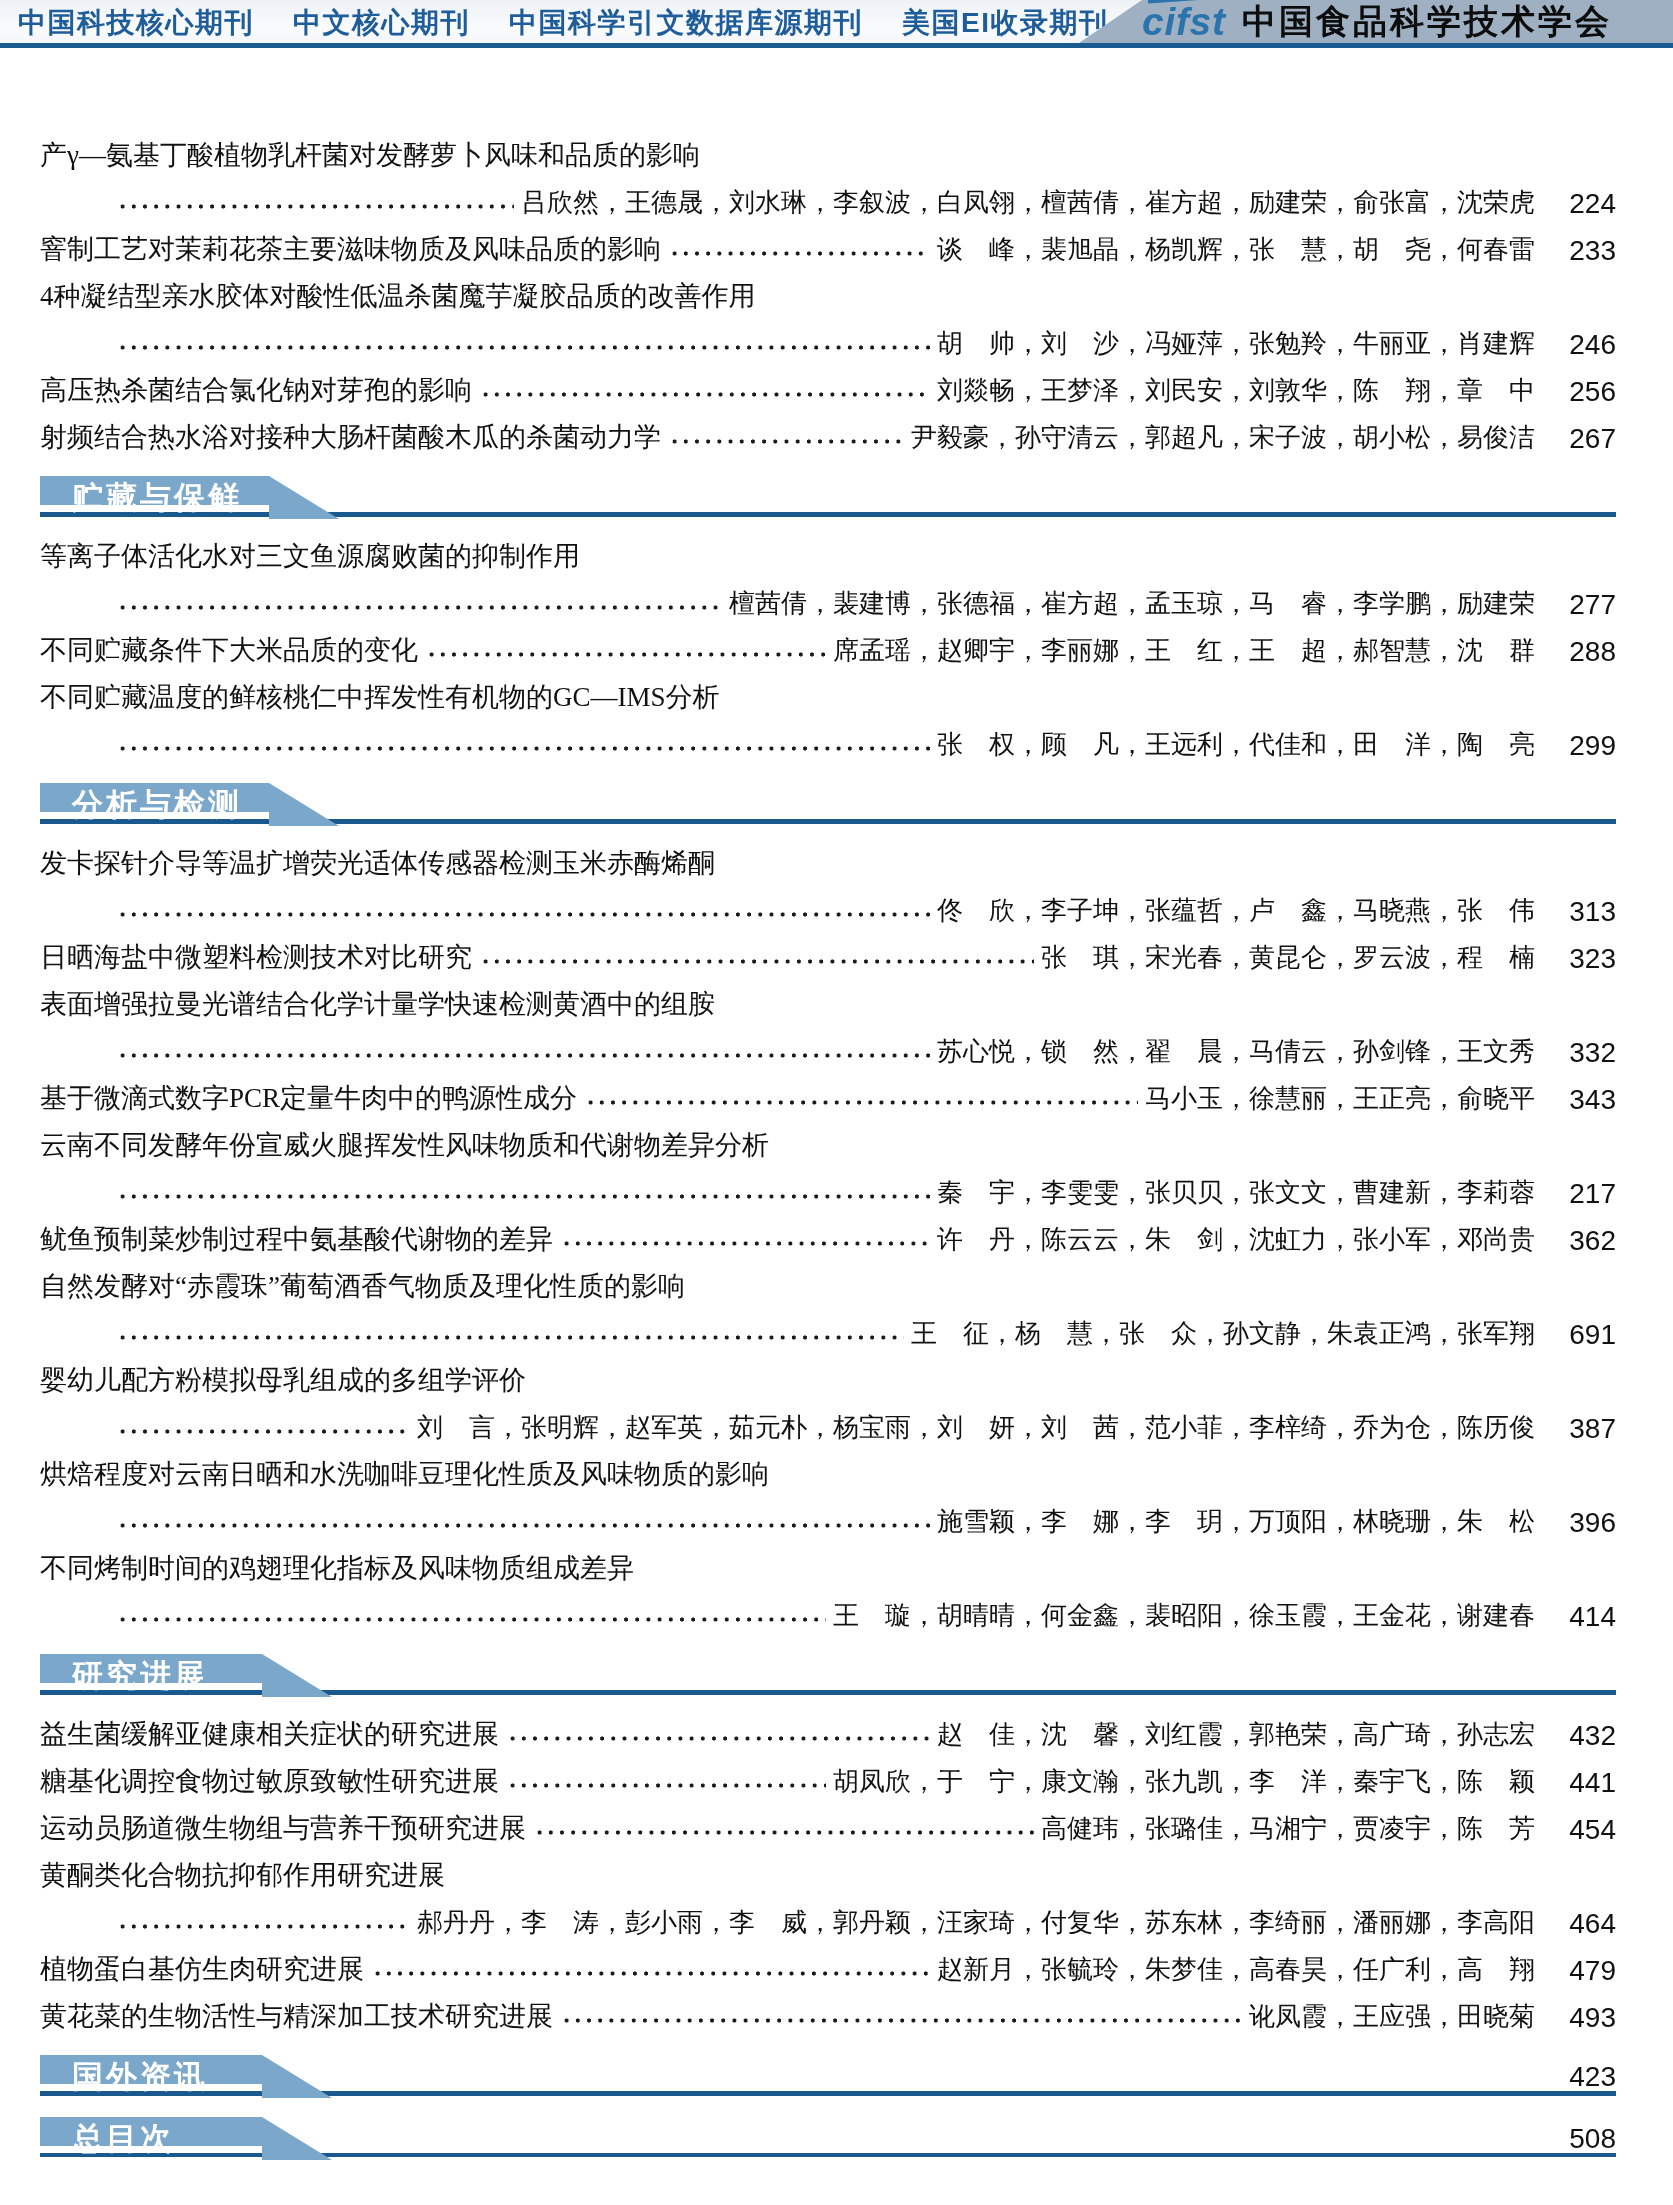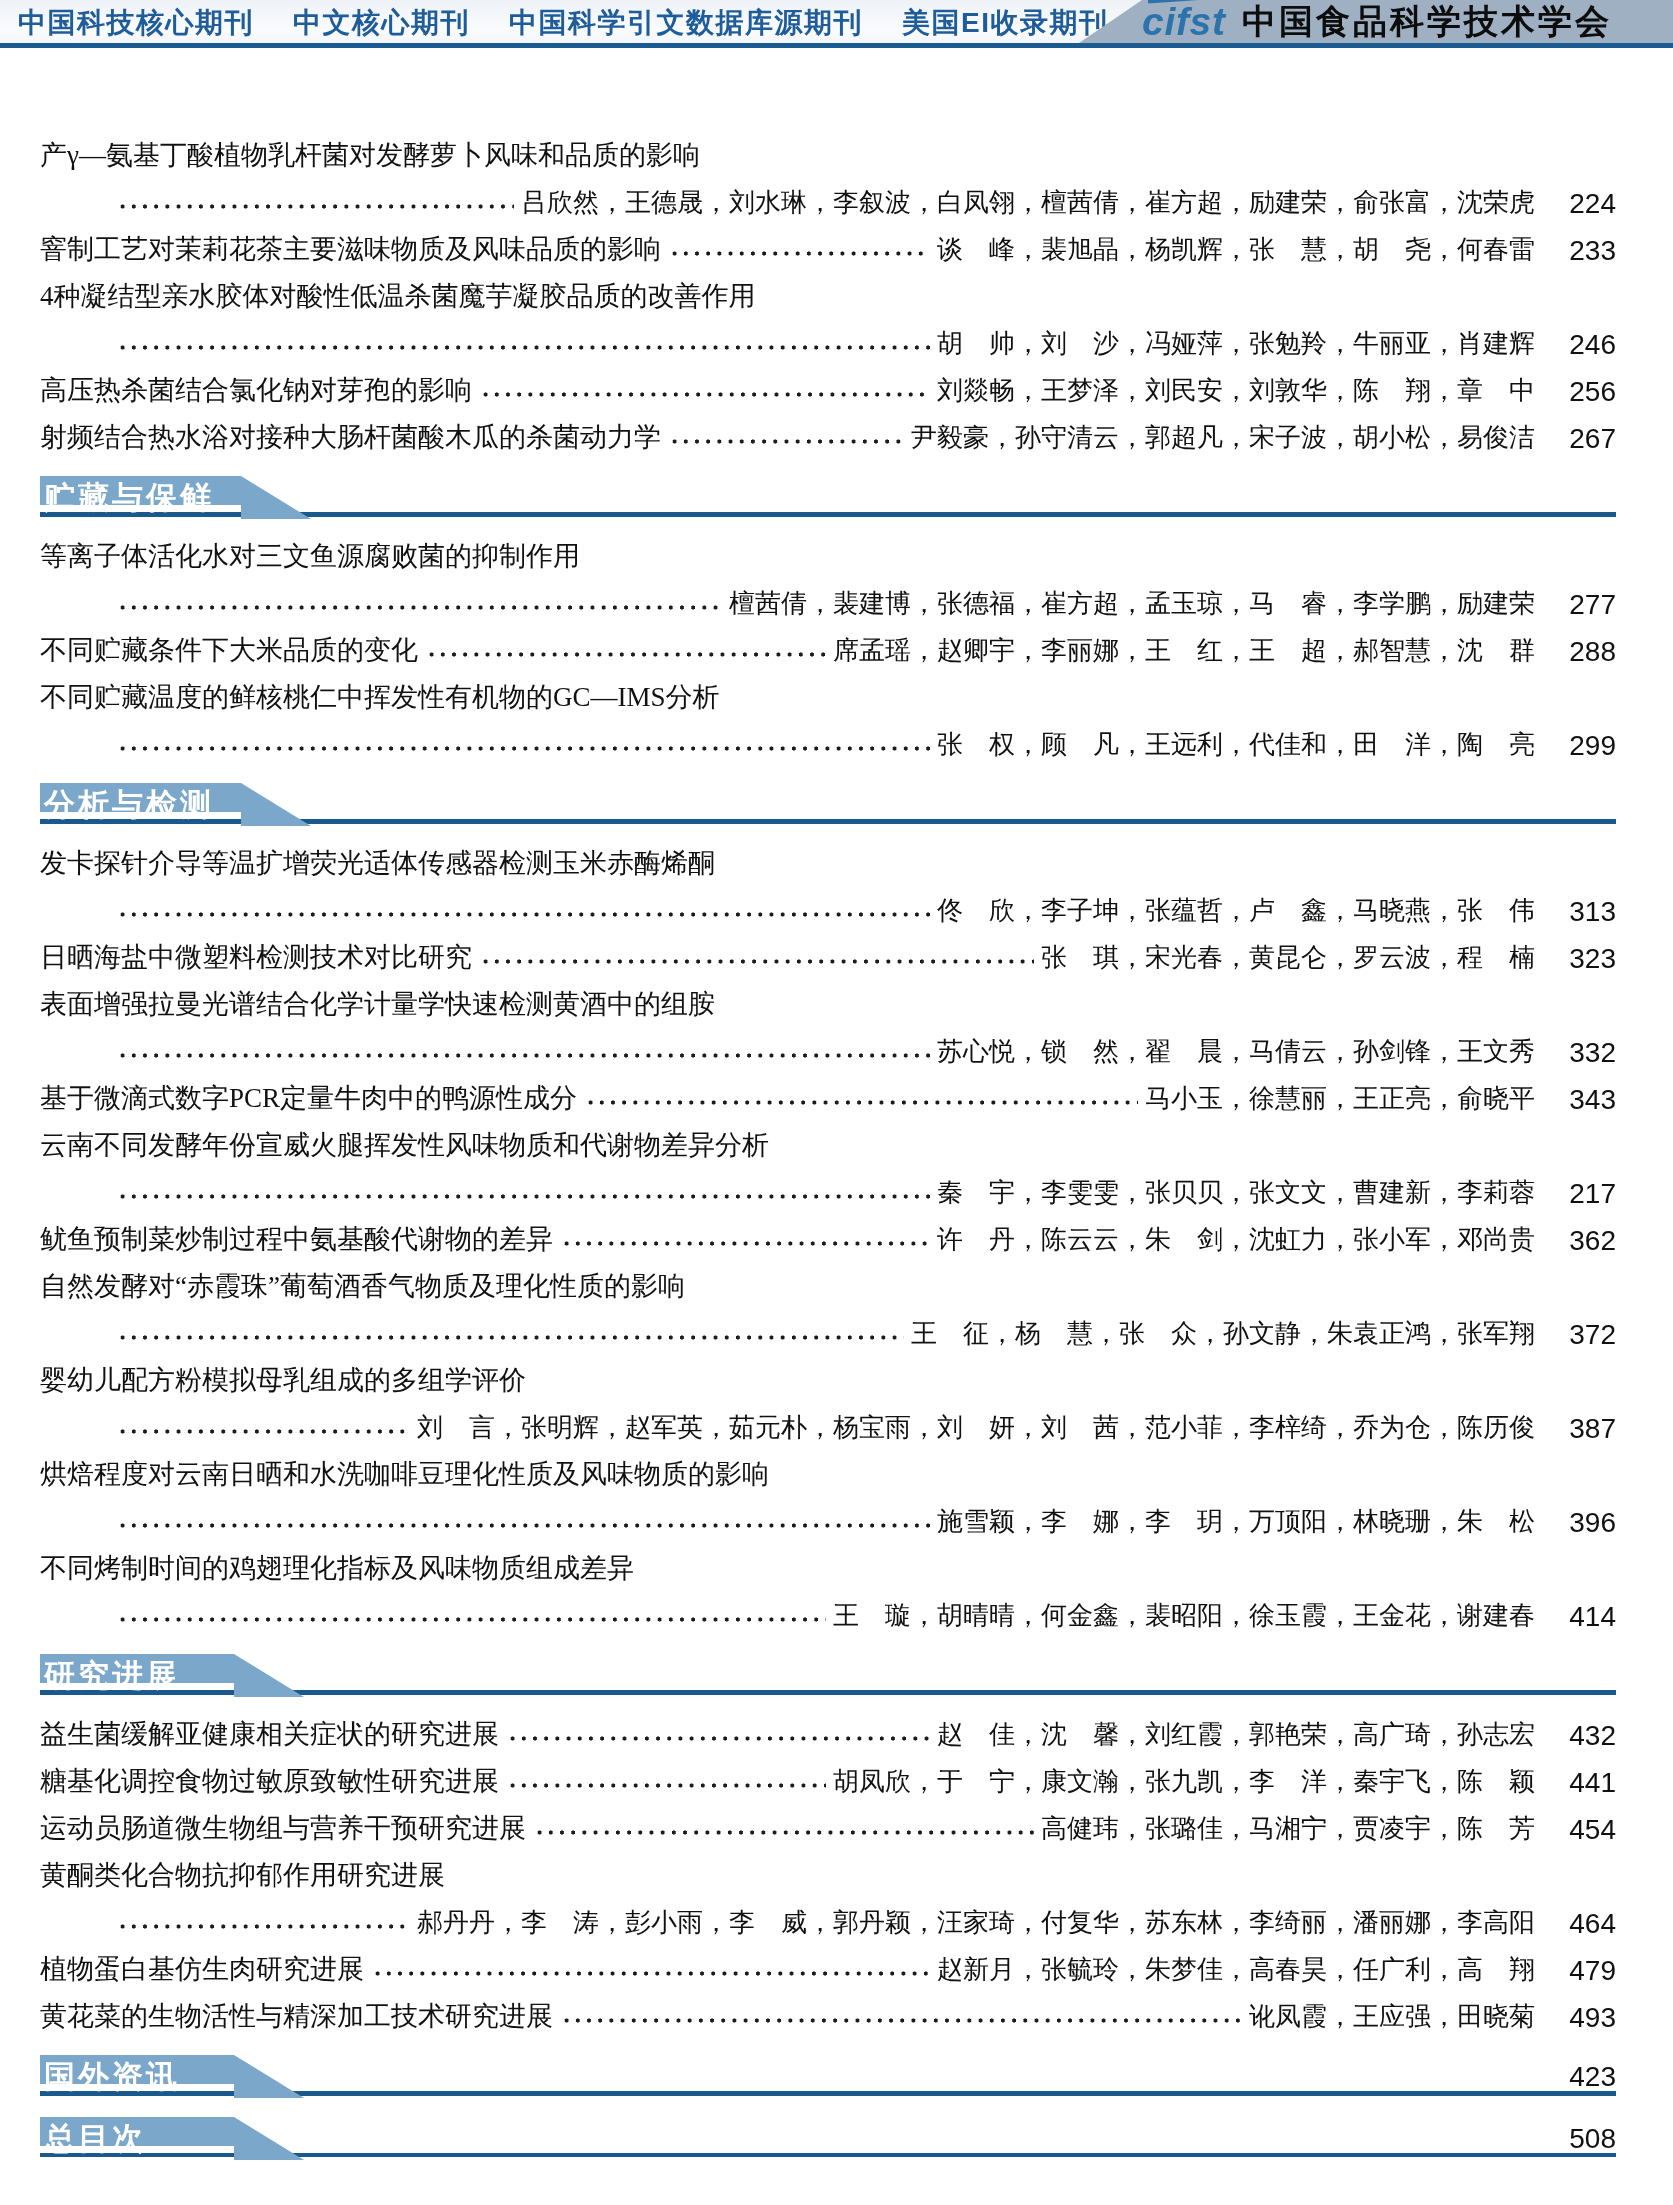--- a/index.html
+++ b/index.html
@@ -55,21 +55,21 @@
   .pg {
     flex:0 0 81px; text-align:right;
     font-family:"Liberation Sans", sans-serif; font-size:28px;
   }
 
   
   .sec { position:relative; margin-top:21px; margin-bottom:10.5px; }
   .sec.tight { margin-bottom:0; }
   .band {
     position:relative; display:inline-block; height:29px; line-height:43px;
-    background:#7ba7cb; color:#ffffff; padding:0 27px 0 4px;
+    background:#7ba7cb; color:#ffffff; padding:0 27px 0 32px;
     font-family:"Liberation Sans", sans-serif; font-weight:bold;
     font-size:31px; letter-spacing:3px; min-width:163px;
   }
   .band::after {
     content:""; position:absolute; left:100%; top:0; width:0; height:0;
     border-bottom:43px solid #7ba7cb; border-right:70px solid transparent;
   }
   .rule { height:4.5px; background:#19598e; }
   .secpg {
     position:absolute; right:0; top:6px;
@@ -200,21 +200,21 @@
         <span class="authors">许　丹，陈云云，朱　剑，沈虹力，张小军，邓尚贵</span>
         <span class="pg">362</span>
       </div>
       <div class="row">
         <span class="t">自然发酵对“赤霞珠”葡萄酒香气物质及理化性质的影响</span>
       </div>
       <div class="row">
         <span class="indent"></span>
         <span class="dots"></span>
         <span class="authors">王　征，杨　慧，张　众，孙文静，朱袁正鸿，张军翔</span>
-        <span class="pg">372</span>
+        <span class="pg">691</span>
       </div>
       <div class="row">
         <span class="t">婴幼儿配方粉模拟母乳组成的多组学评价</span>
       </div>
       <div class="row">
         <span class="indent"></span>
         <span class="dots"></span>
         <span class="authors">刘　言，张明辉，赵军英，茹元朴，杨宝雨，刘　妍，刘　茜，范小菲，李梓绮，乔为仓，陈历俊</span>
         <span class="pg">387</span>
       </div>

